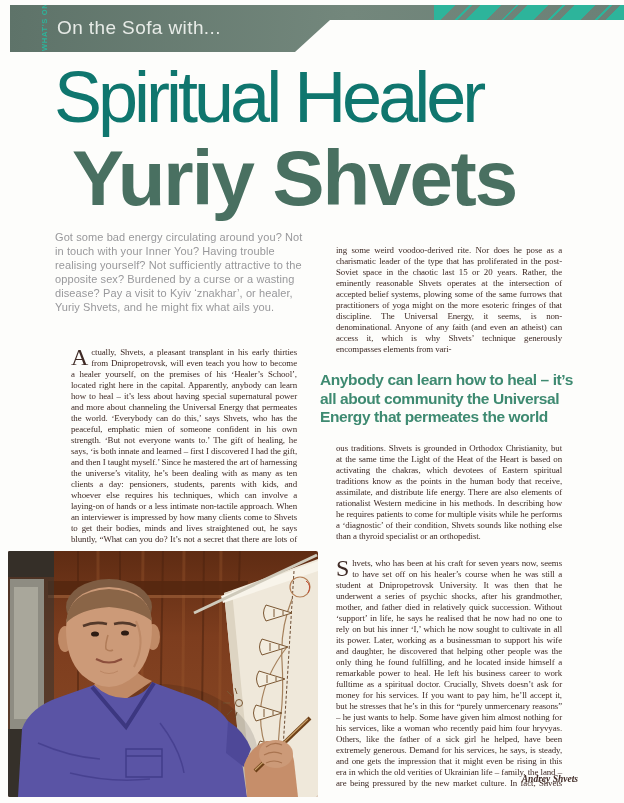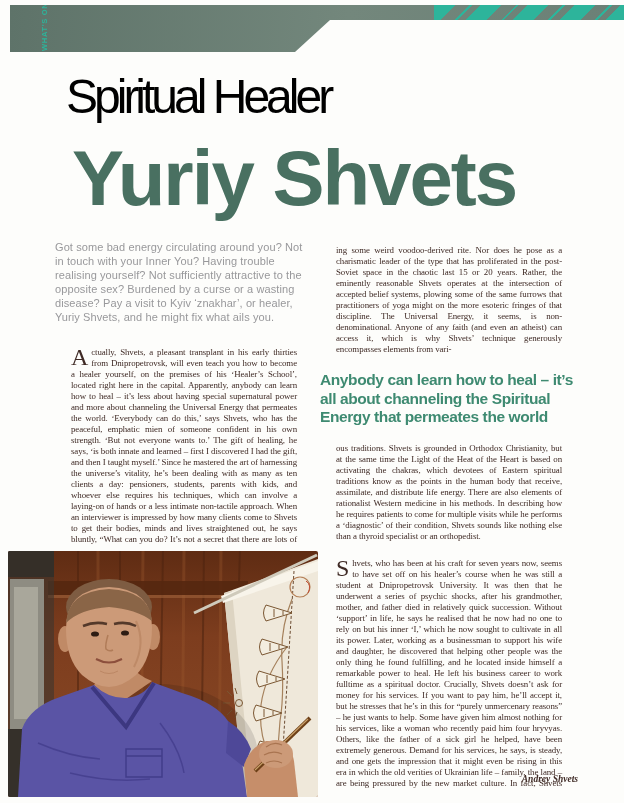--- a/index.html
+++ b/index.html
@@ -23,32 +23,32 @@
     position:absolute; left:30px; top:46px; transform:rotate(-90deg);
     transform-origin:0 0; font-size:7.5px; font-weight:bold;
     letter-spacing:0.7px; color:#2db49b; white-space:nowrap;
   }
   .banner-label {
     position:absolute; left:47px; top:12px; font-size:19px;
     color:#e7ebe7; letter-spacing:0.4px; font-weight:400;
   }
   
   .title1 {
-    position:absolute; left:50px; top:57px; margin:16px;
-    font-size:48px; line-height:1; font-weight:300;
-    letter-spacing:-4px; color:#000000; white-space:nowrap;
+    position:absolute; left:50px; top:57px; margin:4px;
+    font-size:72px; line-height:1; font-weight:300;
+    letter-spacing:-4px; color:#0f766e; white-space:nowrap;
   }
   .title2 {
     position:absolute; left:64px; top:131px; margin:8px;
     font-size:78px; line-height:1; font-weight:bold;
     letter-spacing:-2px; color:#497061; white-space:nowrap;
   }
   
   .intro {
-    position:absolute; left:55px; top:240px; width:258px;
+    position:absolute; left:55px; top:230px; width:258px;
     font-size:11px; line-height:14px; color:#98989b; letter-spacing:0.1px;
   }
   .intro p { margin:0; }
   
   .col {
     position:absolute; width:258px;
     font-family:"Liberation Serif", serif;
     font-size:8.9px; line-height:11px; letter-spacing:-0.1px;
     color:#3f2a25; text-align:justify;
   }
@@ -77,36 +77,37 @@
   }
 </style>
 </head>
 <body>
 
 <div class="page">
 
   <div class="banner">
     <div class="banner-stripes"></div>
     <span class="kicker">WHAT'S ON</span>
+    <span class="banner-label">On the Sofa with...</span>
   </div>
 
   <h1 class="title1">Spiritual Healer</h1>
   <h1 class="title2">Yuriy Shvets</h1>
 
   <div class="intro">
     <p>Got some bad energy circulating around you? Not in touch with your Inner You? Having trouble realising yourself? Not sufficiently attractive to the opposite sex? Burdened by a curse or a wasting disease? Pay a visit to Kyiv ‘znakhar’, or healer, Yuriy Shvets, and he might fix what ails you.</p>
   </div>
 
   <div class="col col-left">
     <p><span class="dropcap">A</span><span>ctually, Shvets, a pleasant transplant in his early thirties from Dnipropetrovsk, will even teach you how to become a healer yourself, on the premises of his ‘Healer’s School’, located right here in the capital. Apparently, anybody can learn how to heal – it’s less about having special supernatural power and more about channeling the Universal Energy that permeates the world. ‘Everybody can do this,’ says Shvets, who has the peaceful, emphatic mien of someone confident in his own strength. ‘But not everyone wants to.’ The gift of healing, he says, ‘is both innate and learned – first I discovered I had the gift, and then I taught myself.’ Since he mastered the art of harnessing the universe’s vitality, he’s been dealing with as many as ten clients a day: pensioners, students, parents with kids, and whoever else requires his techniques, which can involve a laying-on of hands or a less intimate non-tactile approach. When an interviewer is impressed by how many clients come to Shvets to get their bodies, minds and lives straightened out, he says bluntly, “What can you do? It’s not a secret that there are lots of unhappy people out there.” Shvets is at pains to point out that his method, which he calls ‘The Light of the Heat of the Heart,’ doesn’t consist of supernatural mumbo-jumbo. He’s not a witch-doctor; there’s nothing eerie about what he does, and the user of his services won’t find himself undergo-</span></p>
   </div>
 
   <div class="col col-right">
     <p>ing some weird voodoo-derived rite. Nor does he pose as a charismatic leader of the type that has proliferated in the post-Soviet space in the chaotic last 15 or 20 years. Rather, the eminently reasonable Shvets operates at the intersection of accepted belief systems, plowing some of the same furrows that practitioners of yoga might on the more esoteric fringes of that discipline. The Universal Energy, it seems, is non-denominational. Anyone of any faith (and even an atheist) can access it, which is why Shvets’ technique generously encompasses elements from vari-</p>
-    <h2 class="pullquote">Anybody can learn how to heal – it’s all about channeling the Spiritual Energy that permeates the world</h2>
+    <h2 class="pullquote">Anybody can learn how to heal – it’s all about community the Universal Energy that permeates the world</h2>
     <p>ous traditions. Shvets is grounded in Orthodox Christianity, but at the same time the Light of the Heat of the Heart is based on activating the chakras, which devotees of Eastern spiritual traditions know as the points in the human body that receive, assimilate, and distribute life energy. There are also elements of rationalist Western medicine in his methods. In describing how he requires patients to come for multiple visits while he performs a ‘diagnostic’ of their condition, Shvets sounds like nothing else than a thyroid specialist or an orthopedist.</p>
     <p class="gap"><span class="dropcap">S</span><span>hvets, who has been at his craft for seven years now, seems to have set off on his healer’s course when he was still a student at Dnipropetrovsk University. It was then that he underwent a series of psychic shocks, after his grandmother, mother, and father died in relatively quick succession. Without ‘support’ in life, he says he realised that he now had no one to rely on but his inner ‘I,’ which he now sought to cultivate in all its power. Later, working as a businessman to support his wife and daughter, he discovered that helping other people was the only thing he found fulfilling, and he located inside himself a remarkable power to heal. He left his business career to work fulltime as a spiritual doctor. Crucially, Shvets doesn’t ask for money for his services. If you want to pay him, he’ll accept it, but he stresses that he’s in this for “purely unmercenary reasons” – he just wants to help. Some have given him almost nothing for his services, like a woman who recently paid him four hryvyas. Others, like the father of a sick girl he helped, have been extremely generous. Demand for his services, he says, is steady, and one gets the impression that it might even be rising in this era in which the old verities of Ukrainian life – family, the land – are being pressured by the new market culture. In fact, Shvets says that while “it’s good that people are getting rich” right now, “people were better in the Soviet era from the perspective of the soul. There was more spiritualism back then, things were different, there was more community.” He’s doing what he can to make things a little saner – to channel some good energy, so to speak. “I don’t consider myself a saver of the world, but just someone who likes to help people,” he says. “Any everyone has their own calling on this earth.</span></p>
   </div>
 
   <p class="byline">Andrey Shvets</p>
 
   <figure class="photo">
     <svg width="310" height="246" viewBox="0 0 310 246" xmlns="http://www.w3.org/2000/svg">
       <defs>
         <linearGradient id="wood" x1="0" y1="0" x2="0" y2="1">

